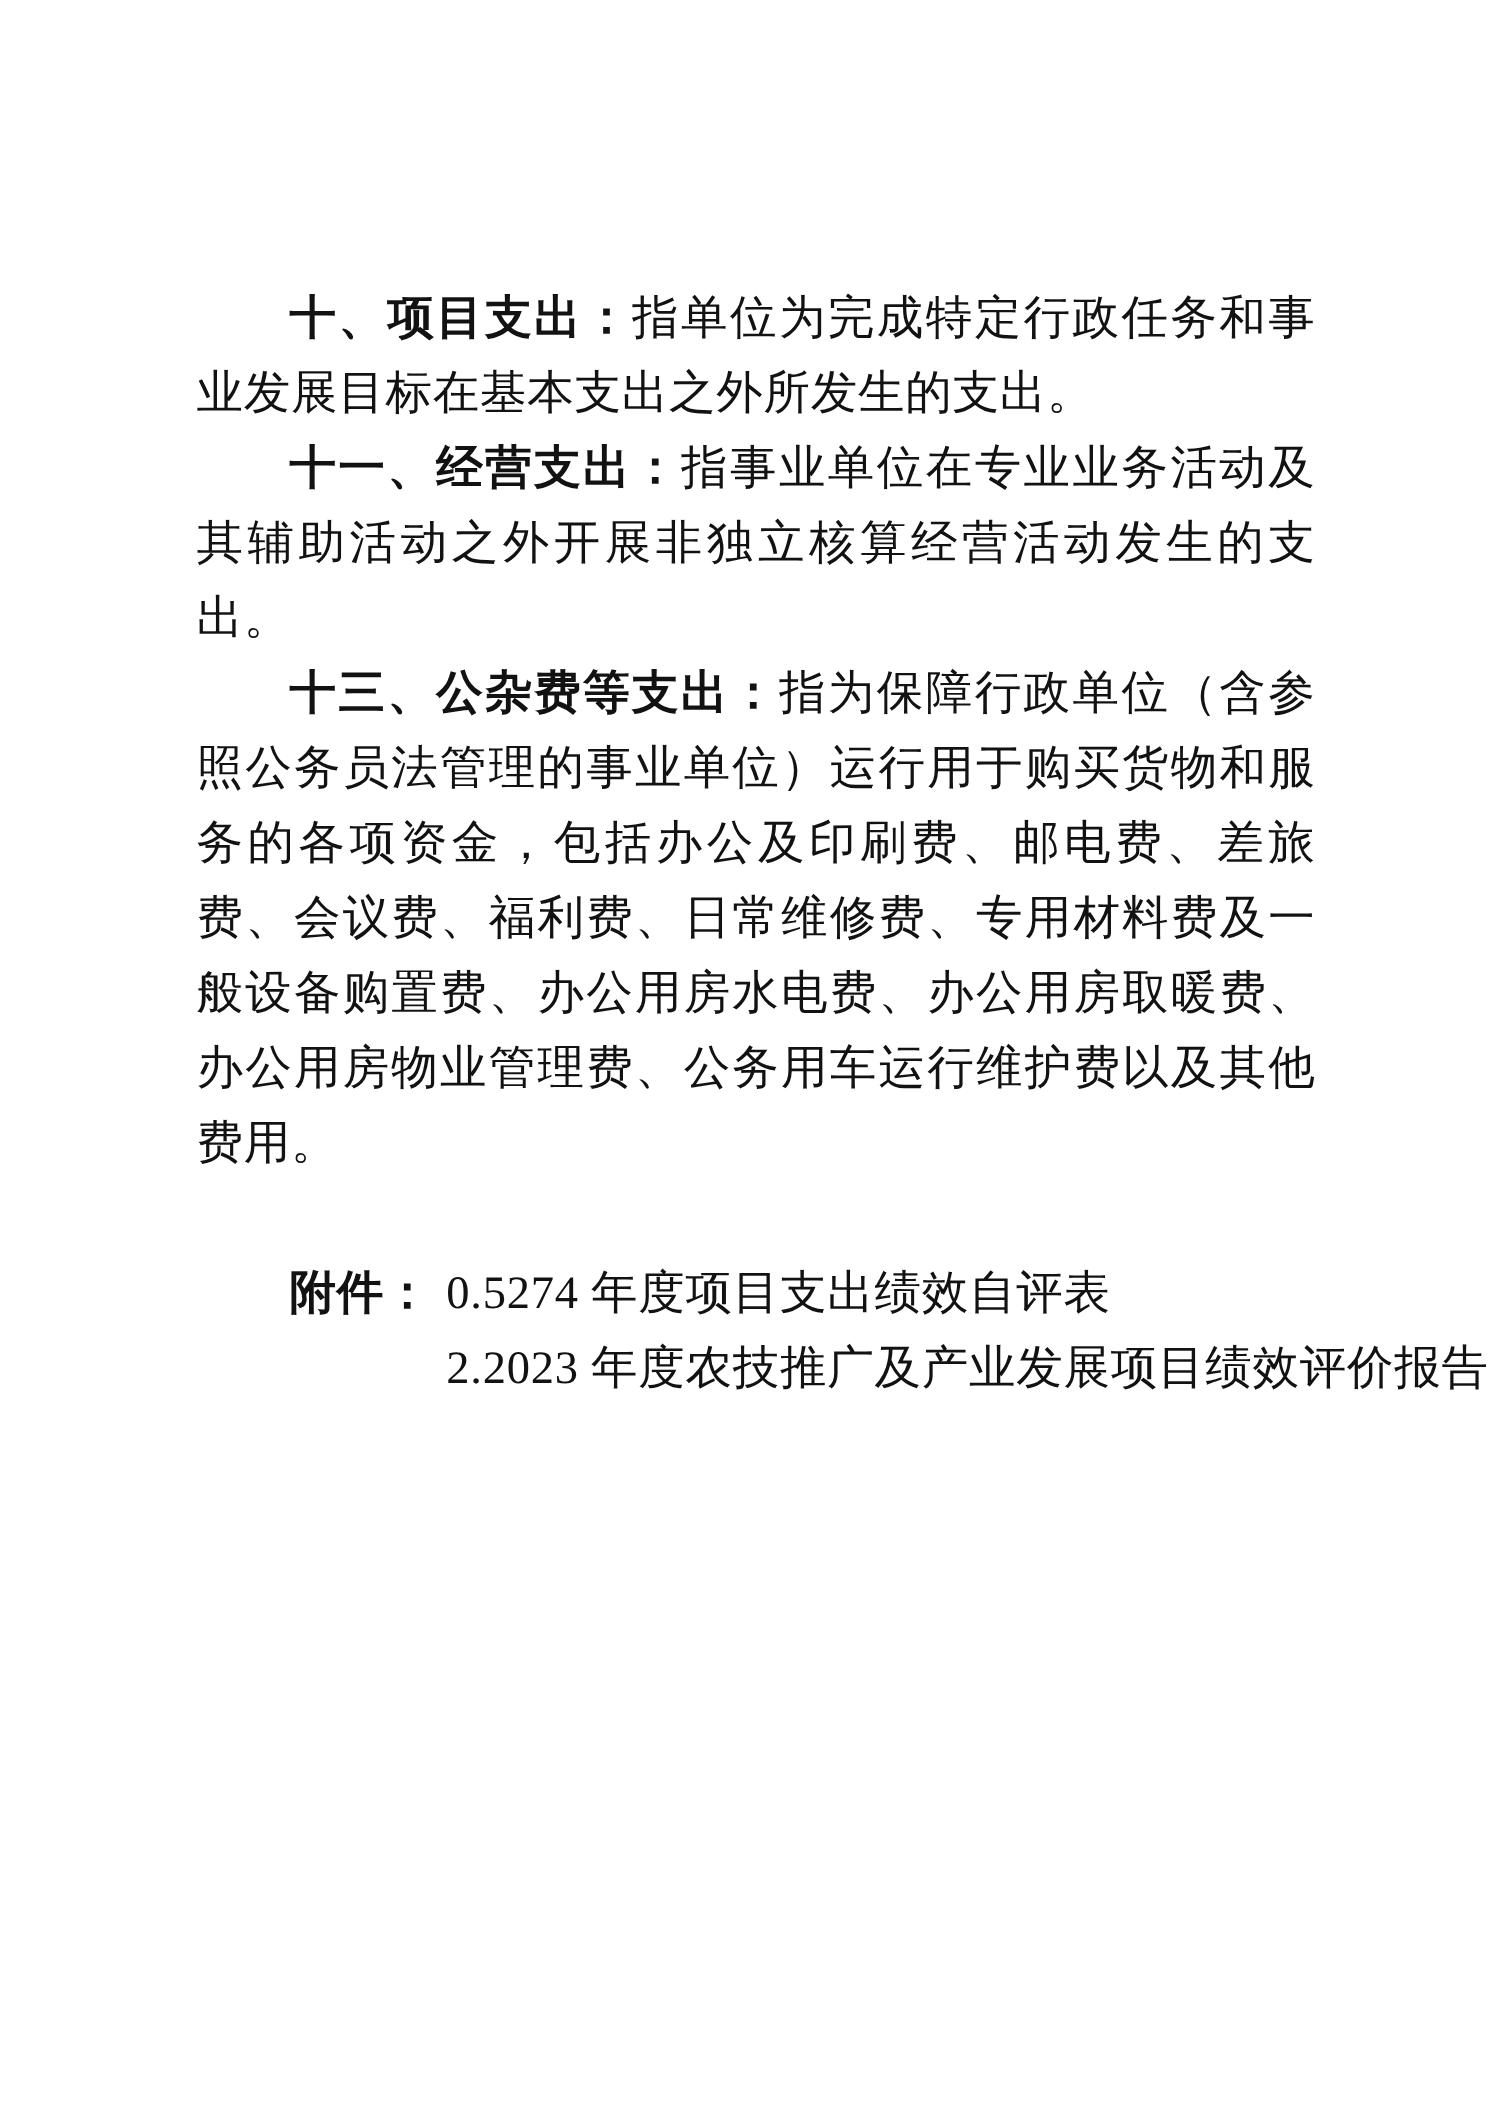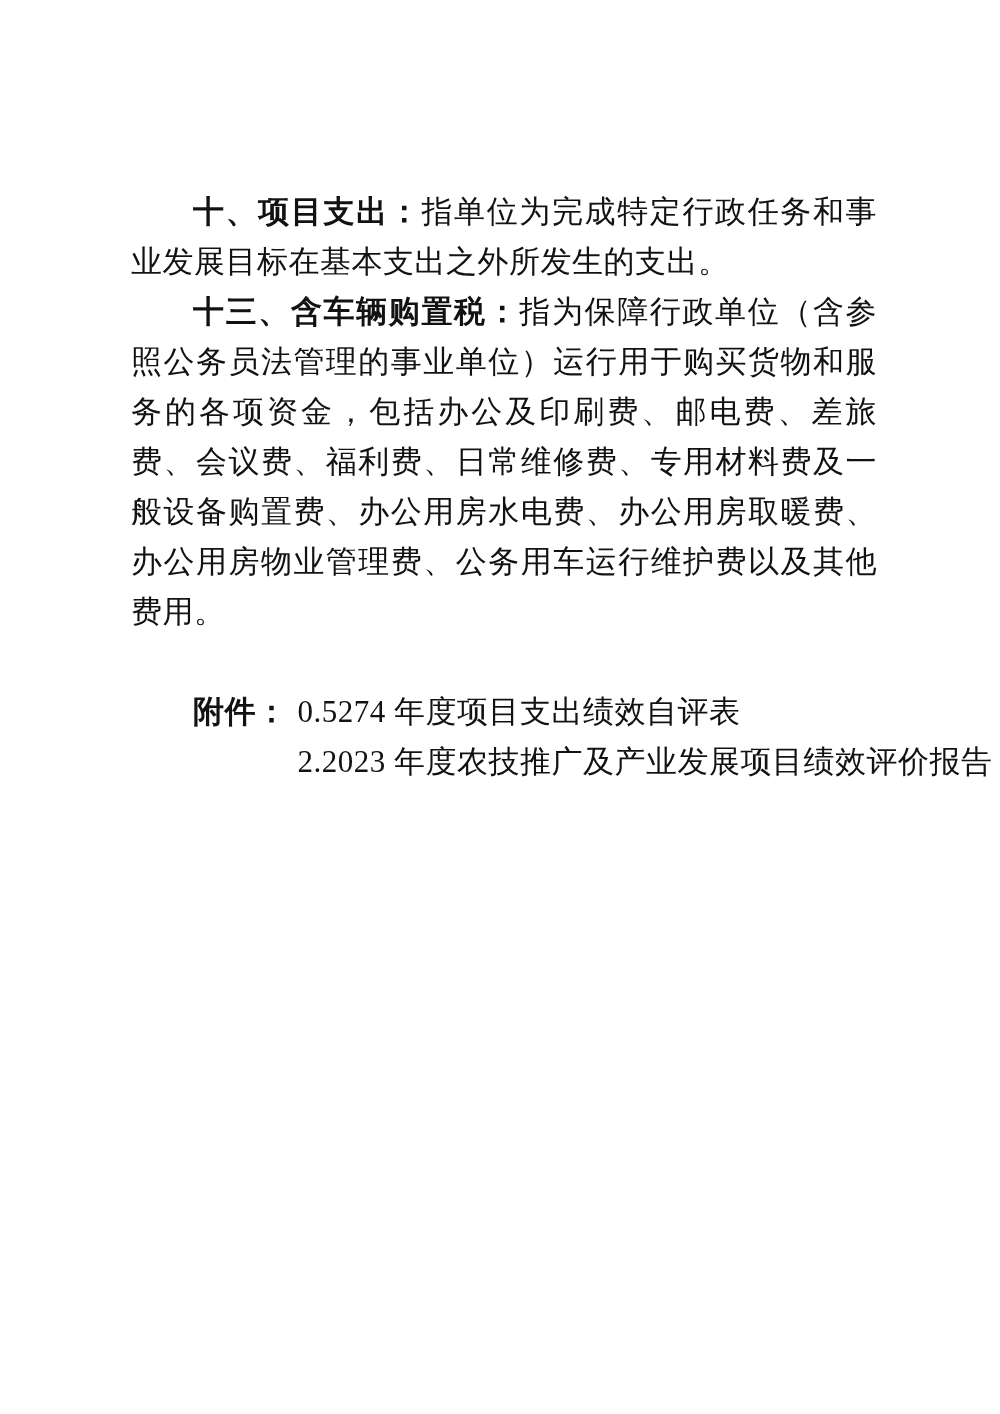--- a/index.html
+++ b/index.html
@@ -64,23 +64,24 @@
   }
 </style>
 </head>
 <body>
 
 <div class="page">
   <div class="content">
 
     <p class="para"><span class="lead">十、项目支出：</span><span>指单位为完成特定行政任务和事业发展目标在基本支出之外所发生的支出。</span></p>
 
+    <p class="para"><span class="lead">十一、经营支出：</span><span>指事业单位在专业业务活动及其辅助活动之外开展非独立核算经营活动发生的支出。</span></p>
 
 
-    <p class="para"><span class="lead">十三、含车辆购置税：</span><span>指为保障行政单位（含参照公务员法管理的事业单位）运行用于购买货物和服务的各项资金，包括办公及印刷费、邮电费、差旅费、会议费、福利费、日常维修费、专用材料费及一般设备购置费、办公用房水电费、办公用房取暖费、办公用房物业管理费、公务用车运行维护费以及其他费用。</span></p>
+    <p class="para"><span class="lead">十三、公杂费等支出：</span><span>指为保障行政单位（含参照公务员法管理的事业单位）运行用于购买货物和服务的各项资金，包括办公及印刷费、邮电费、差旅费、会议费、福利费、日常维修费、专用材料费及一般设备购置费、办公用房水电费、办公用房取暖费、办公用房物业管理费、公务用车运行维护费以及其他费用。</span></p>
 
     <div class="attach">
       <span class="lead attach-label">附件：</span>
       <div class="attach-items">
         <div class="attach-item">0.5274 年度项目支出绩效自评表</div>
         <div class="attach-item">2.2023 年度农技推广及产业发展项目绩效评价报告</div>
       </div>
     </div>
 
   </div>

